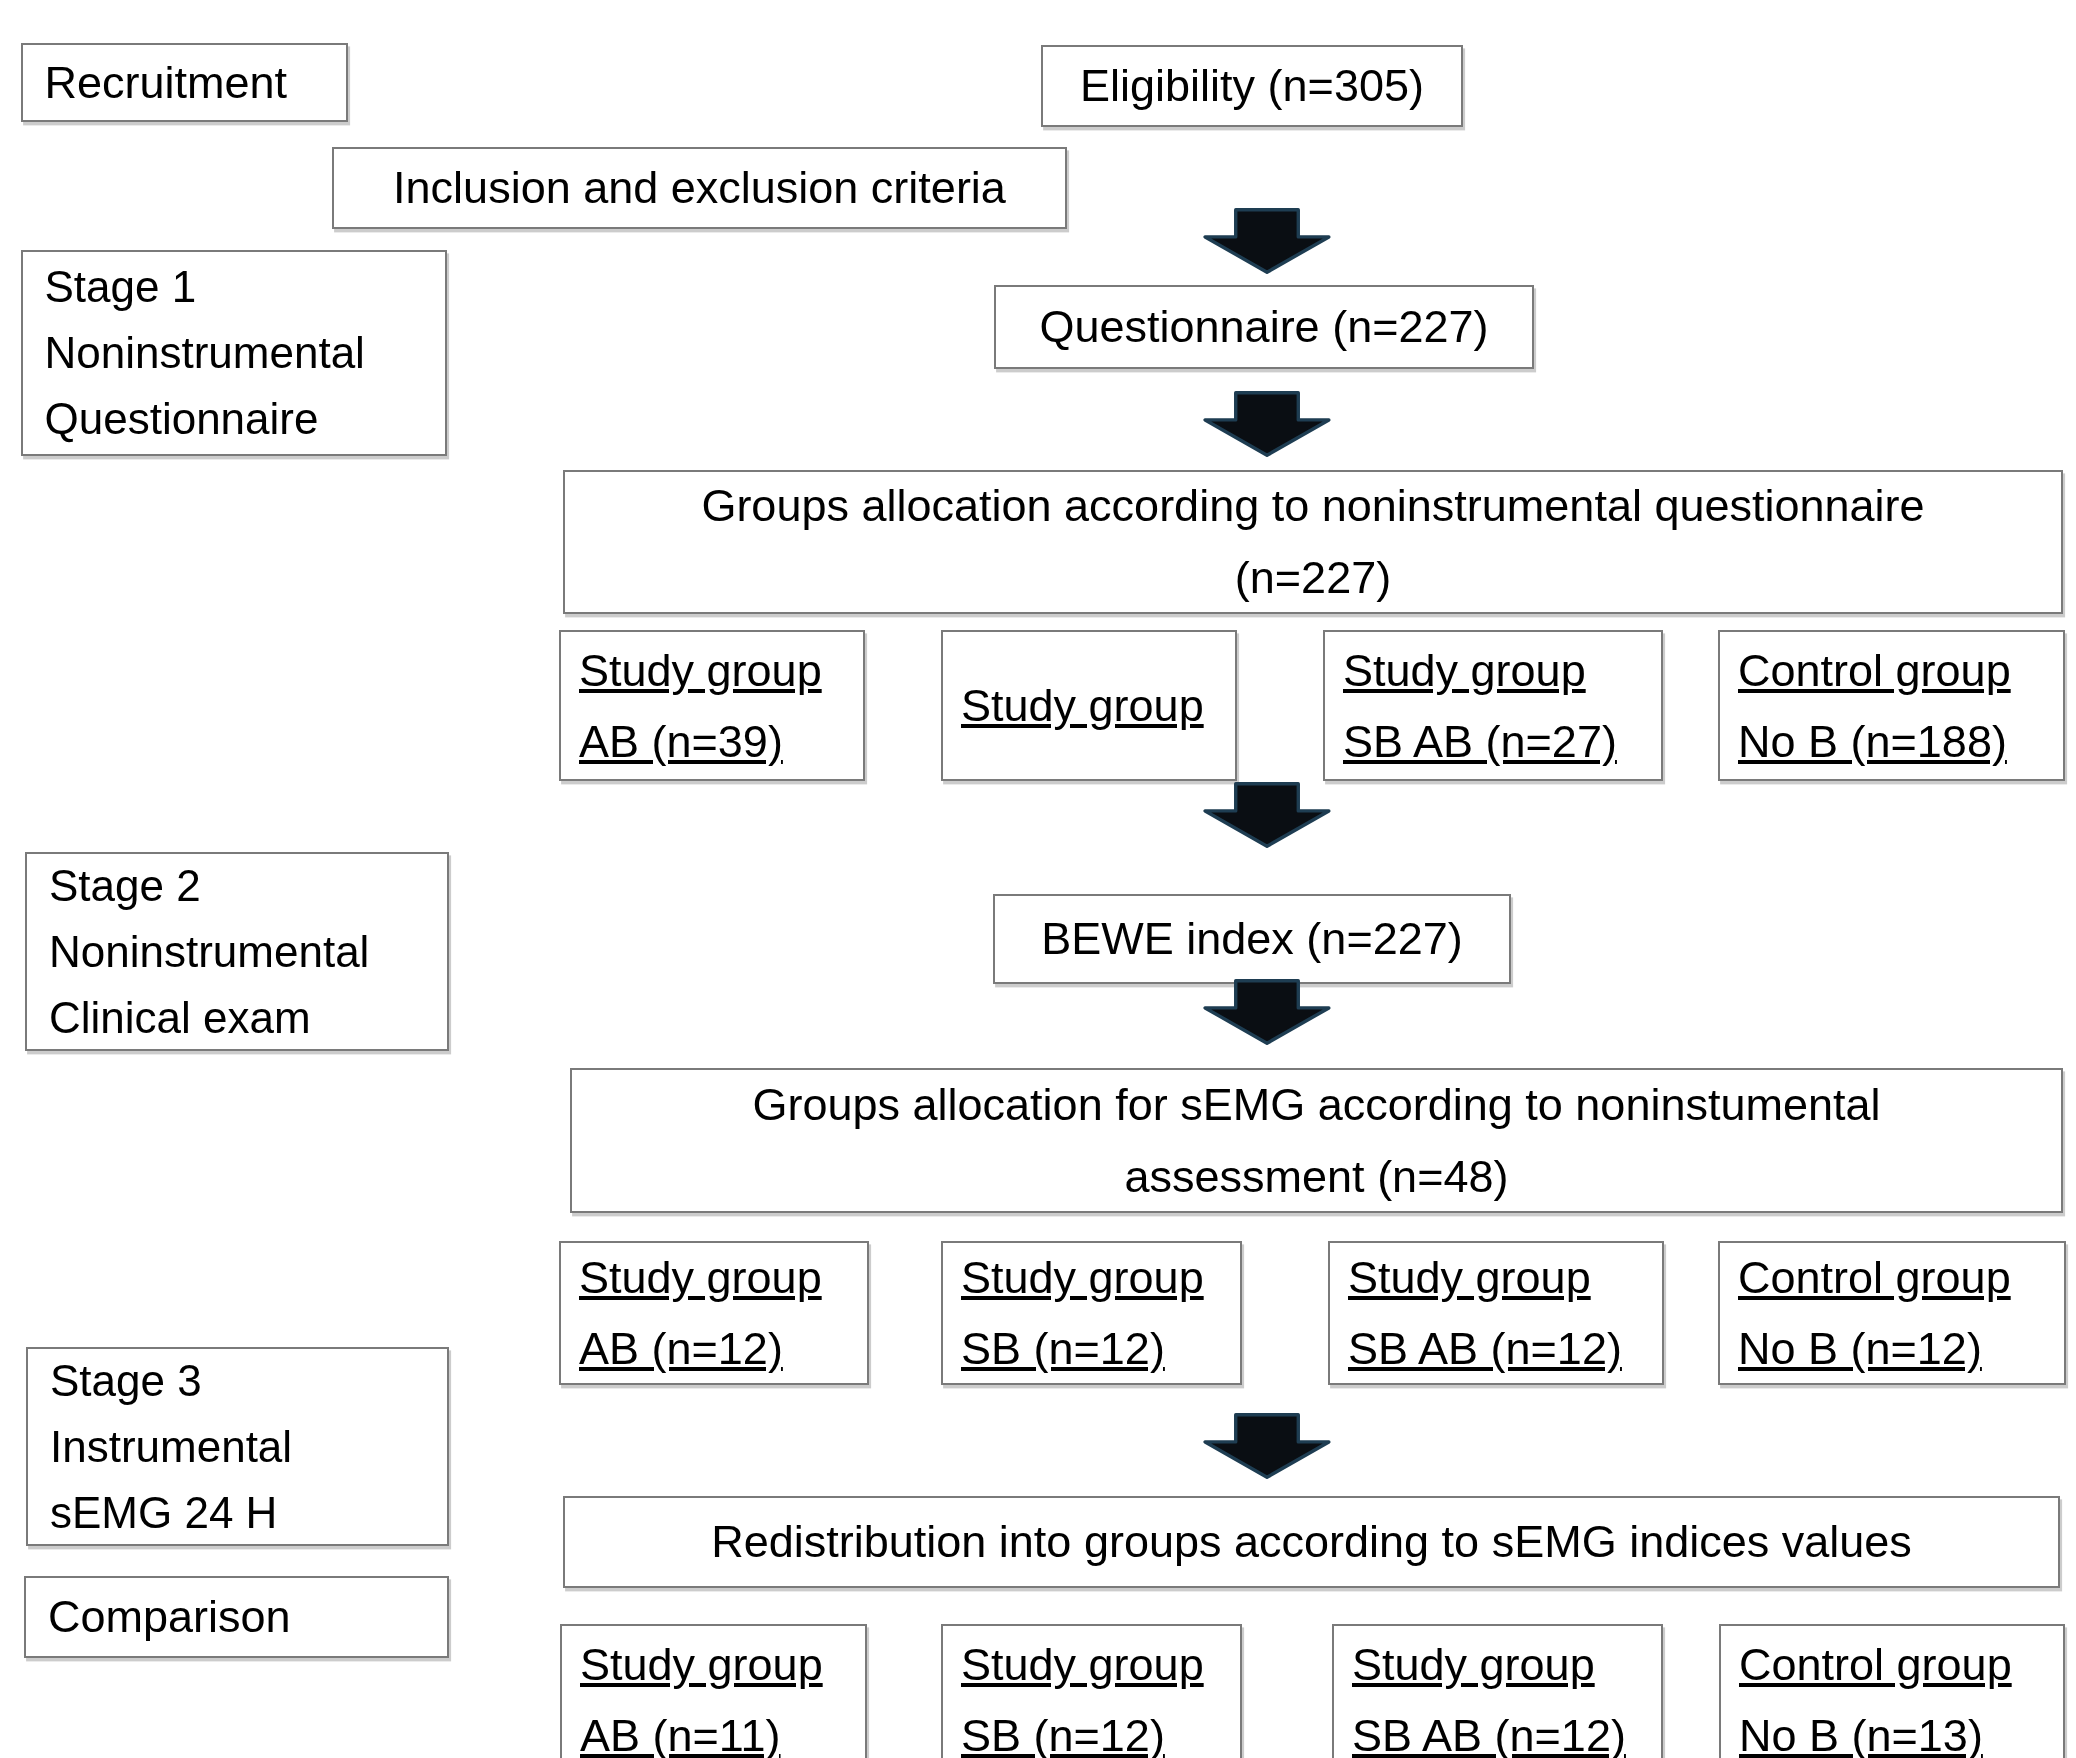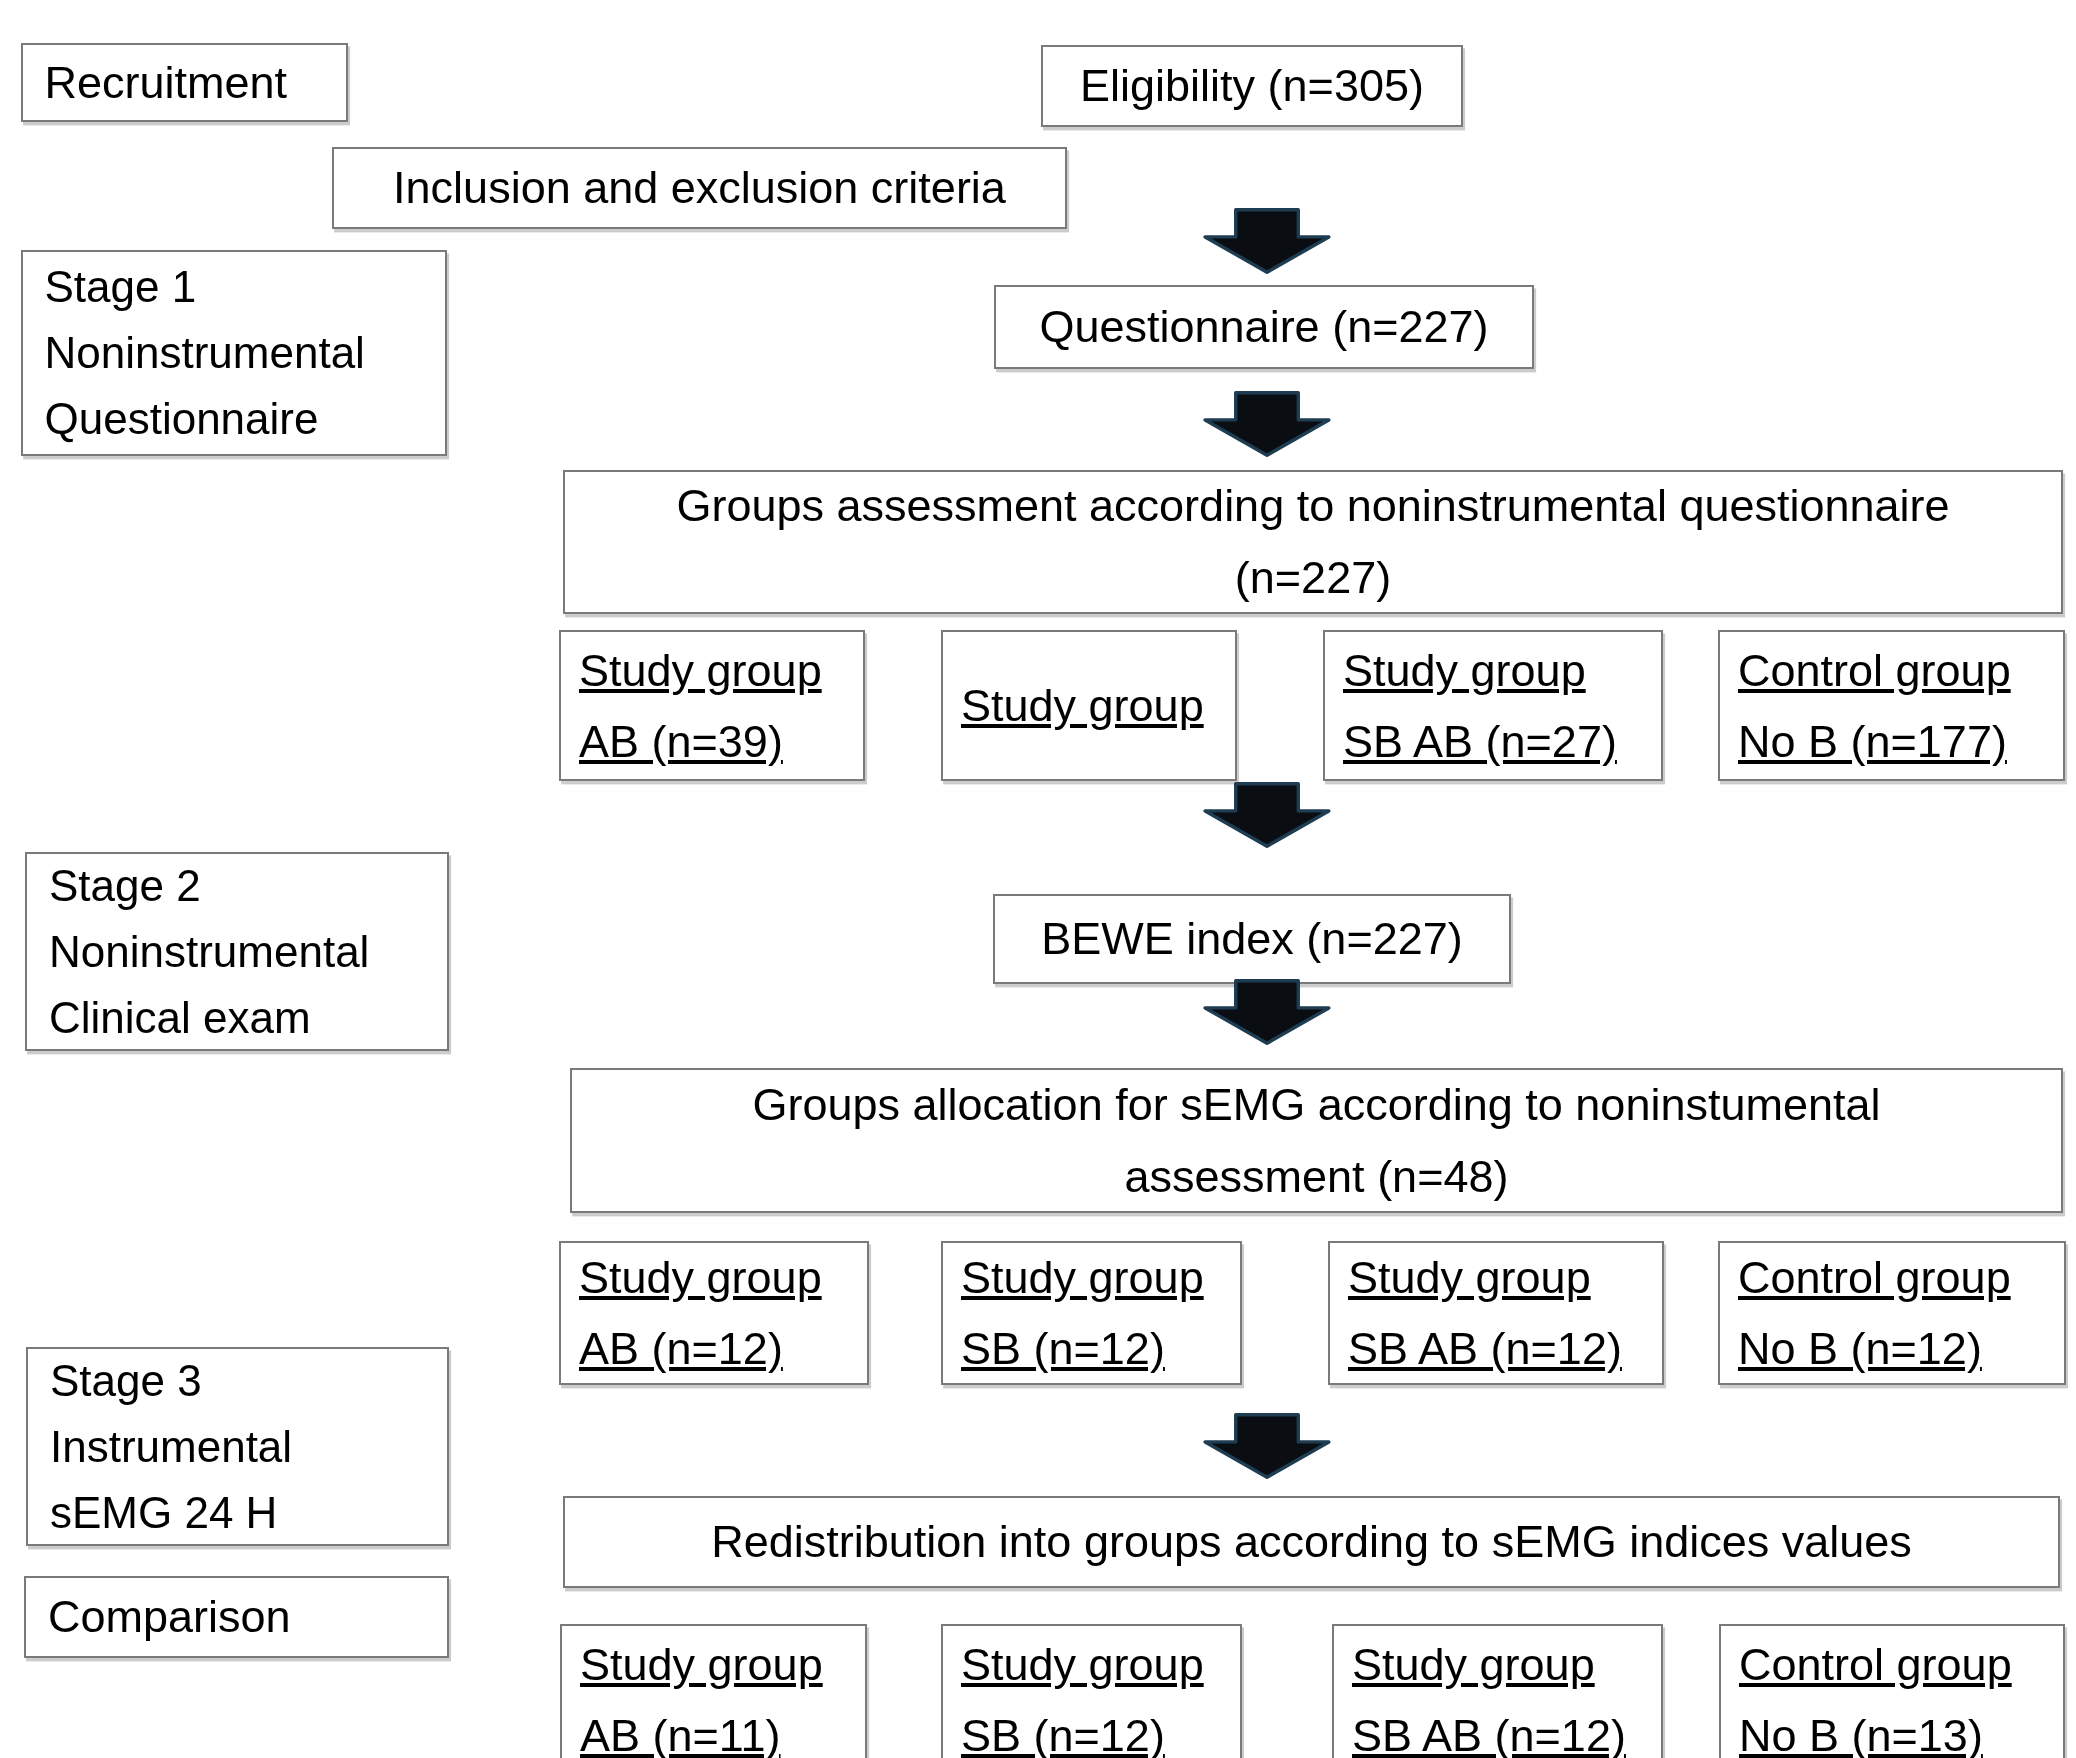--- a/index.html
+++ b/index.html
@@ -79,38 +79,38 @@
 
   <div class="box center single" style="left:994px; top:261px; width:540px; height:84px;">
     <span class="line">Questionnaire (n=227)</span>
   </div>
 
   <svg class="arrow" style="left:1202px; top:366px;" viewBox="0 0 190 100">
     <polygon points="49,4 141,4 141,44 186,44 95,96 4,44 49,44" fill="#0a0e13"></polygon>
   </svg>
 
   <div class="box center big" style="left:563px; top:446px; width:1500px; height:144px;">
-    <span class="line">Groups assessment according to noninstrumental questionnaire</span>
+    <span class="line">Groups allocation according to noninstrumental questionnaire</span>
     <span class="line">(n=227)</span>
   </div>
 
   <div class="box group" style="left:559px; top:606px; width:306px; height:151px;">
     <span class="line">Study group</span>
     <span class="line">AB (n=39)</span>
   </div>
   <div class="box group" style="left:941px; top:606px; width:296px; height:151px;">
     <span class="line">Study group</span>
   </div>
   <div class="box group" style="left:1323px; top:606px; width:340px; height:151px;">
     <span class="line">Study group</span>
     <span class="line">SB AB (n=27)</span>
   </div>
   <div class="box group" style="left:1718px; top:606px; width:347px; height:151px;">
     <span class="line">Control group</span>
-    <span class="line">No B (n=177)</span>
+    <span class="line">No B (n=188)</span>
   </div>
 
   <svg class="arrow" style="left:1202px; top:757px;" viewBox="0 0 190 100">
     <polygon points="49,4 141,4 141,44 186,44 95,96 4,44 49,44" fill="#0a0e13"></polygon>
   </svg>
 
   <div class="box center single" style="left:993px; top:870px; width:518px; height:90px;">
     <span class="line">BEWE index (n=227)</span>
   </div>
 

